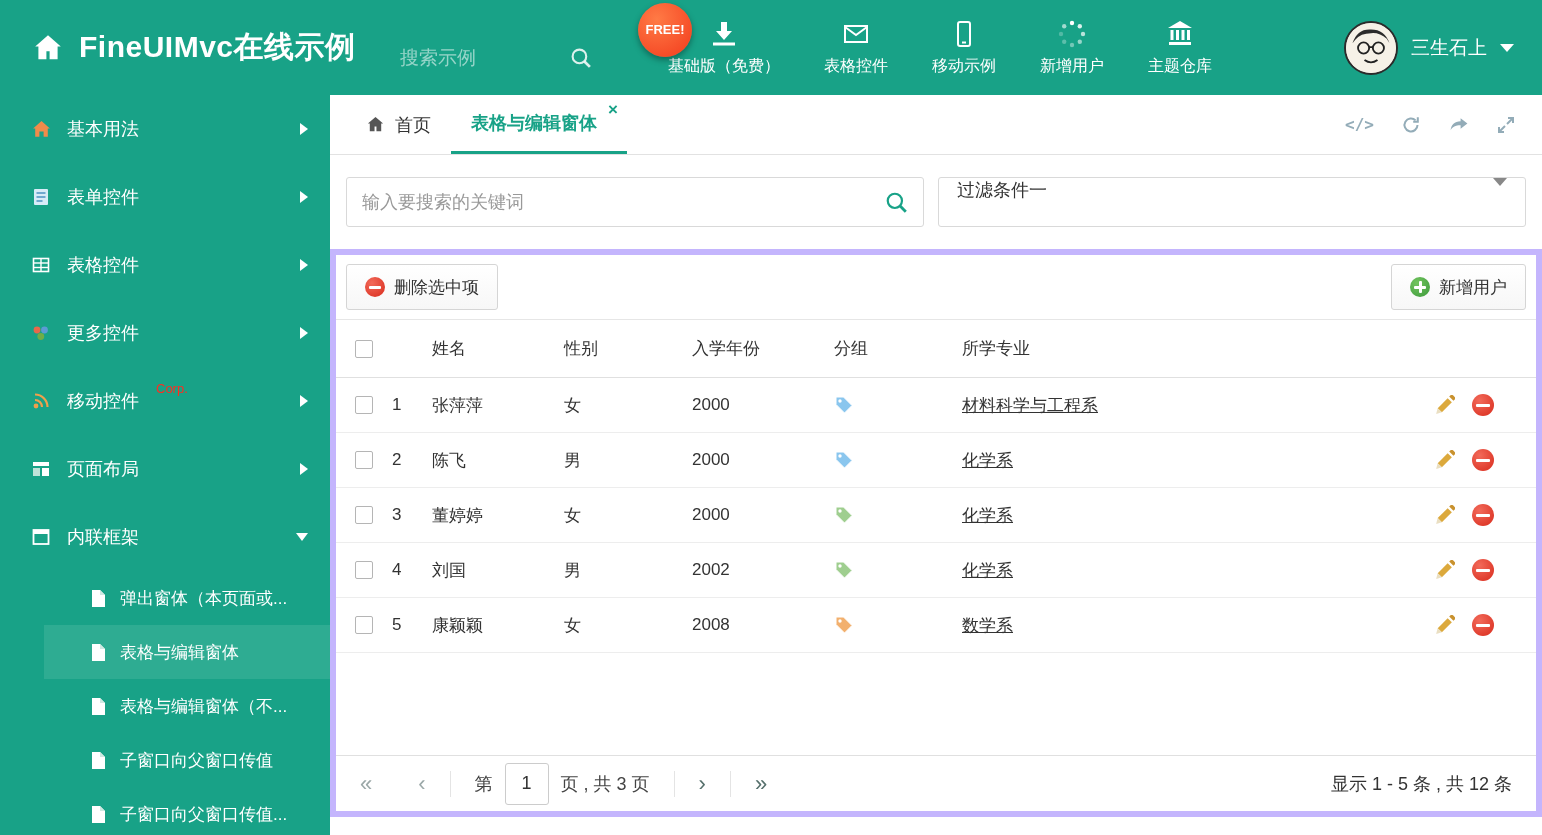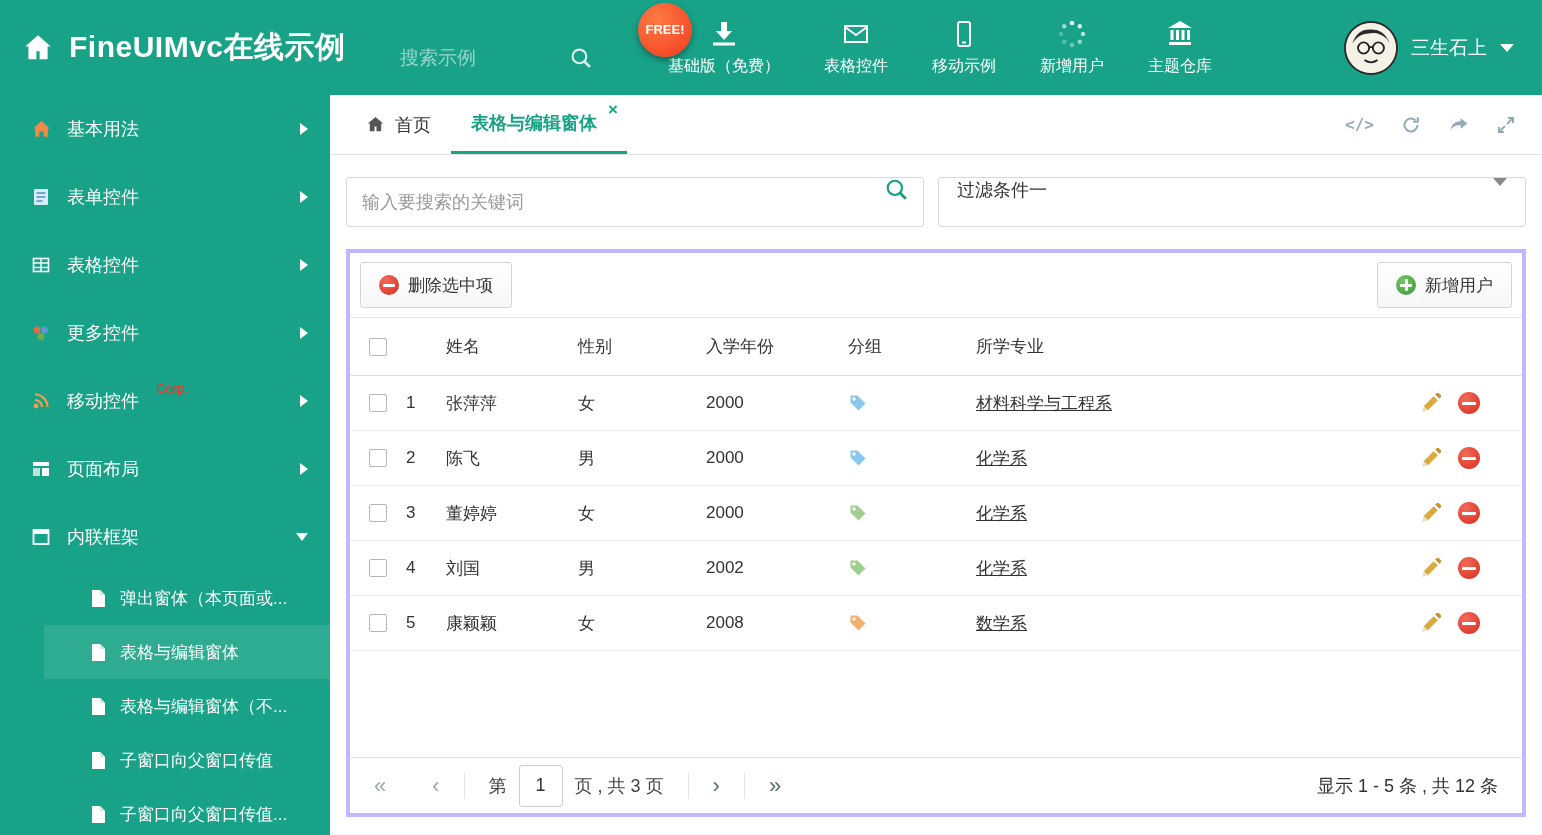--- a/index.html
+++ b/index.html
@@ -1,21 +1,21 @@
 <!DOCTYPE html>
 <html><head>
 <meta charset="utf-8">
 <style>
   * { margin:0; padding:0; box-sizing:border-box; }
   body { font-family:"Liberation Sans","DejaVu Sans",sans-serif; background:#e8e8e8; }
   .app { position:relative; width:1542px; height:835px; background:#fff; overflow:hidden; }
 
   
   .top-header { position:absolute; top:0; left:0; right:0; height:95px; background:#18A287; display:flex; align-items:center; color:#fff; }
-  .brand { display:flex; align-items:center; gap:15px; padding-left:22px; width:400px; flex:0 0 auto; }
+  .brand { display:flex; align-items:center; gap:15px; padding-left:32px; width:400px; flex:0 0 auto; }
   .brand-title { font-size:30px; font-weight:bold; letter-spacing:.5px; }
   .hsearch { display:flex; align-items:center; gap:10px; width:210px; flex:0 0 auto;margin-top:20px; }
   .hsearch input { background:transparent; border:none; outline:none; color:#fff; font-size:19px; width:160px; font-family:inherit; }
   .hsearch input::placeholder { color:rgba(255,255,255,.55); }
   .hsearch .mag { color:rgba(255,255,255,.85); }
   .hnav { display:flex; align-items:center; gap:44px; margin-left:58px; }
   .hnav-item { position:relative; display:flex; flex-direction:column; align-items:center; gap:7px; font-size:16px; cursor:pointer; }
   .hnav-item .nicon { height:30px; display:flex; align-items:flex-end; justify-content:center; }
   .free-badge { position:absolute; top:-16px; left:-30px; width:54px; height:54px; border-radius:50%;
     background:radial-gradient(circle at 35% 30%, #ff7a45, #f23b1c); box-shadow:0 3px 6px rgba(0,0,0,.35);
@@ -39,28 +39,28 @@
   .main { position:absolute; left:330px; top:95px; right:0; bottom:0; display:flex; flex-direction:column; background:#fff; }
   .tabbar { height:60px; border-bottom:1px solid #e2e2e2; display:flex; align-items:stretch; padding-left:16px; flex:0 0 auto; }
   .tab { display:flex; align-items:center; gap:10px; padding:0 20px; font-size:18px; color:#333; cursor:pointer; position:relative; }
   .tab.active { color:#18A287; font-weight:bold; border-bottom:3px solid #18A287; padding-right:30px; }
   .tab-close { position:absolute; top:6px; right:9px; font-size:17px; font-weight:bold; color:#18A287; line-height:1; cursor:pointer; }
   .tab-tools { margin-left:auto; display:flex; align-items:center; gap:27px; padding-right:26px; color:#93ACB8; }
   .tool { font-size:19px; cursor:pointer; display:flex; align-items:center; }
   .tool.code { font-family:"DejaVu Sans Mono","Liberation Mono",monospace; font-weight:bold; font-size:16px; }
 
   .filter-row { display:flex; gap:14px; margin:22px 16px 0; flex:0 0 auto; }
-  .search-box { flex:0 0 578px; height:50px; border:1px solid #d9d9d9; border-radius:3px; display:flex; padding:0 15px; }
+  .search-box { flex:0 0 578px; height:50px; border:1px solid #d9d9d9; border-radius:3px; display:flex; align-items:center; padding:0 15px; }
   .search-box input { flex:1; border:none; outline:none; font-size:18px; color:#333; font-family:inherit; }
   .search-box input::placeholder { color:#999; }
   .search-box .mag { color:#18A287; }
   .dropdown { flex:1; height:50px; border:1px solid #d9d9d9; border-radius:3px; display:flex; padding:0 18px; font-size:18px; color:#333; cursor:pointer; }
   .dd-caret { width:0; height:0; border-left:7px solid transparent; border-right:7px solid transparent; border-top:8px solid #888; margin-left:auto; }
 
-  .panel { flex:1; margin:22px 16px 18px; border:4px solid #c4b5fd; display:flex; flex-direction:column; min-height:0; }
+  .panel { flex:1; margin:22px 0 18px; border:6px solid #c4b5fd; display:flex; flex-direction:column; min-height:0; }
   .toolbar { display:flex; align-items:center; padding:9px 10px; border-bottom:1px solid #e6e6e6; flex:0 0 auto; }
   .btn { display:inline-flex; align-items:center; gap:9px; height:46px; padding:0 18px; border:1px solid #d5d5d5; border-radius:3px;
          background:linear-gradient(#ffffff,#f7f7f7); font-size:17px; color:#333; cursor:pointer; font-family:inherit; }
   .btn-add { margin-left:auto; }
   .circle-minus { position:relative; width:20px; height:20px; border-radius:50%; background:radial-gradient(circle at 35% 30%, #f26a5a, #d92b1c); flex:0 0 auto; }
   .circle-minus::after { content:""; position:absolute; left:4px; right:4px; top:8.5px; height:3px; background:#fff; border-radius:1px; }
   .circle-plus { position:relative; width:20px; height:20px; border-radius:50%; background:radial-gradient(circle at 35% 30%, #72c45e, #3d9a3c); flex:0 0 auto; }
   .circle-plus::after { content:""; position:absolute; left:4px; right:4px; top:8.5px; height:3px; background:#fff; border-radius:1px; }
   .circle-plus::before { content:""; position:absolute; top:4px; bottom:4px; left:8.5px; width:3px; background:#fff; border-radius:1px; }
   .row-minus { width:22px; height:22px; }

